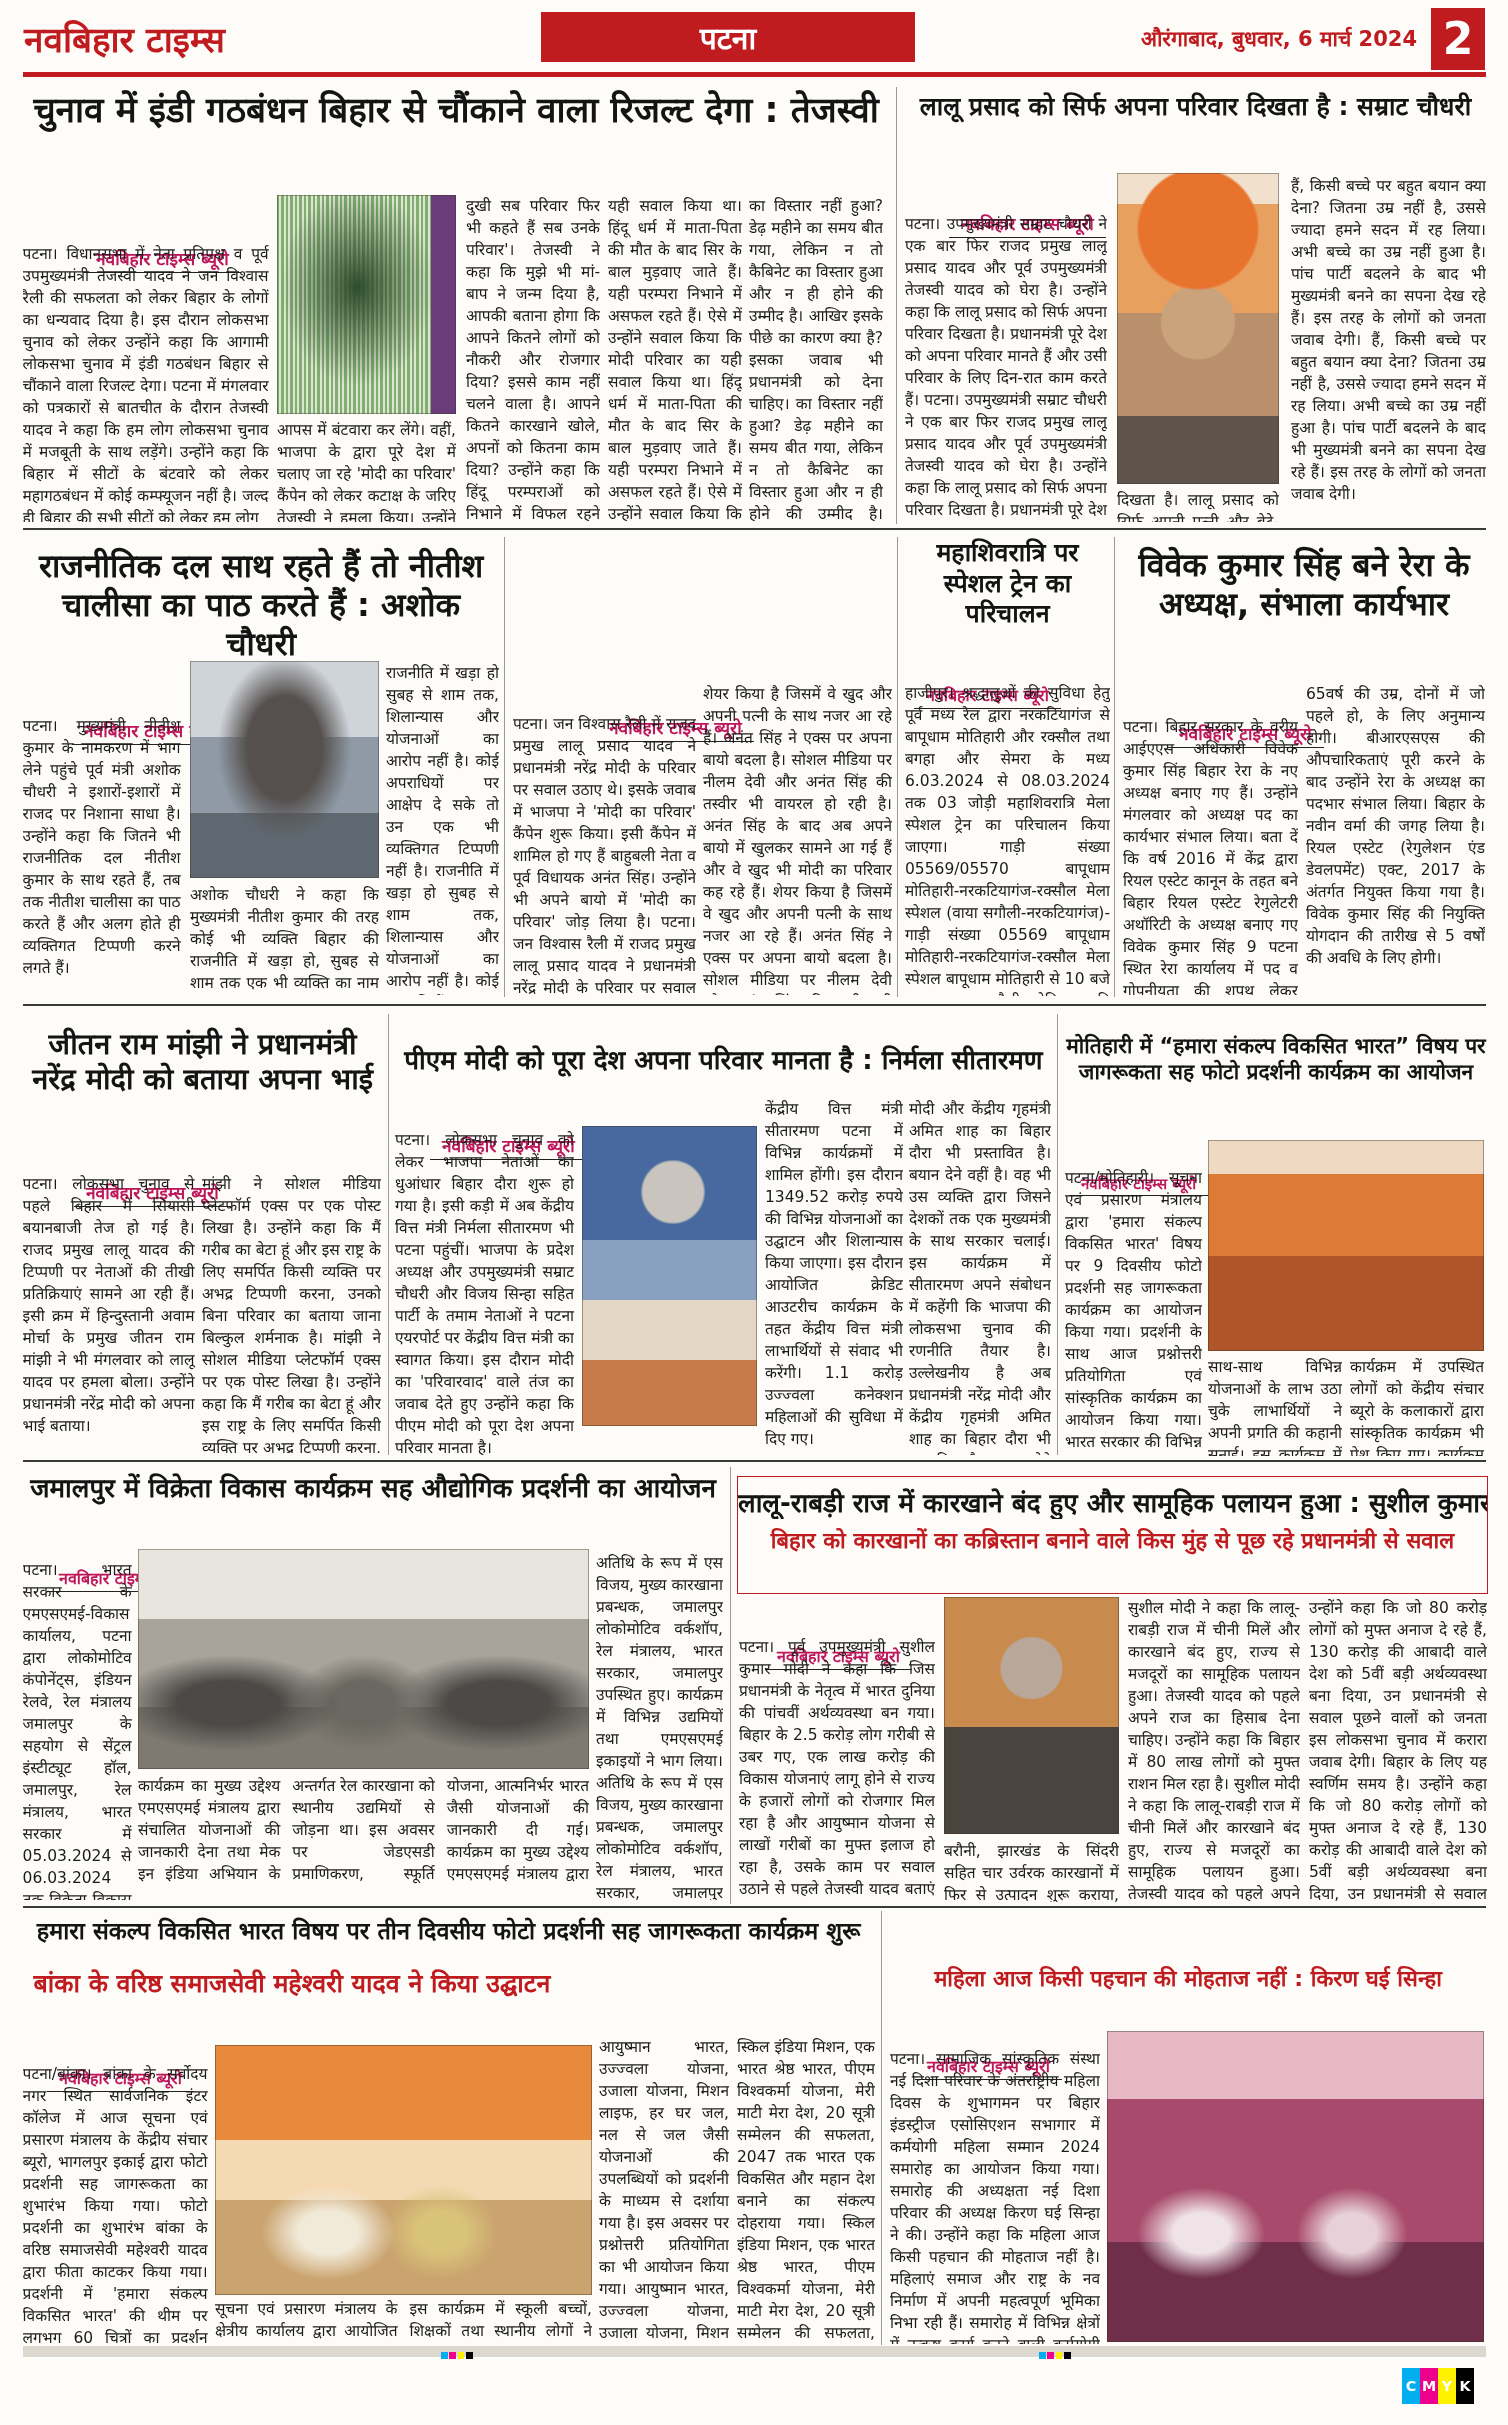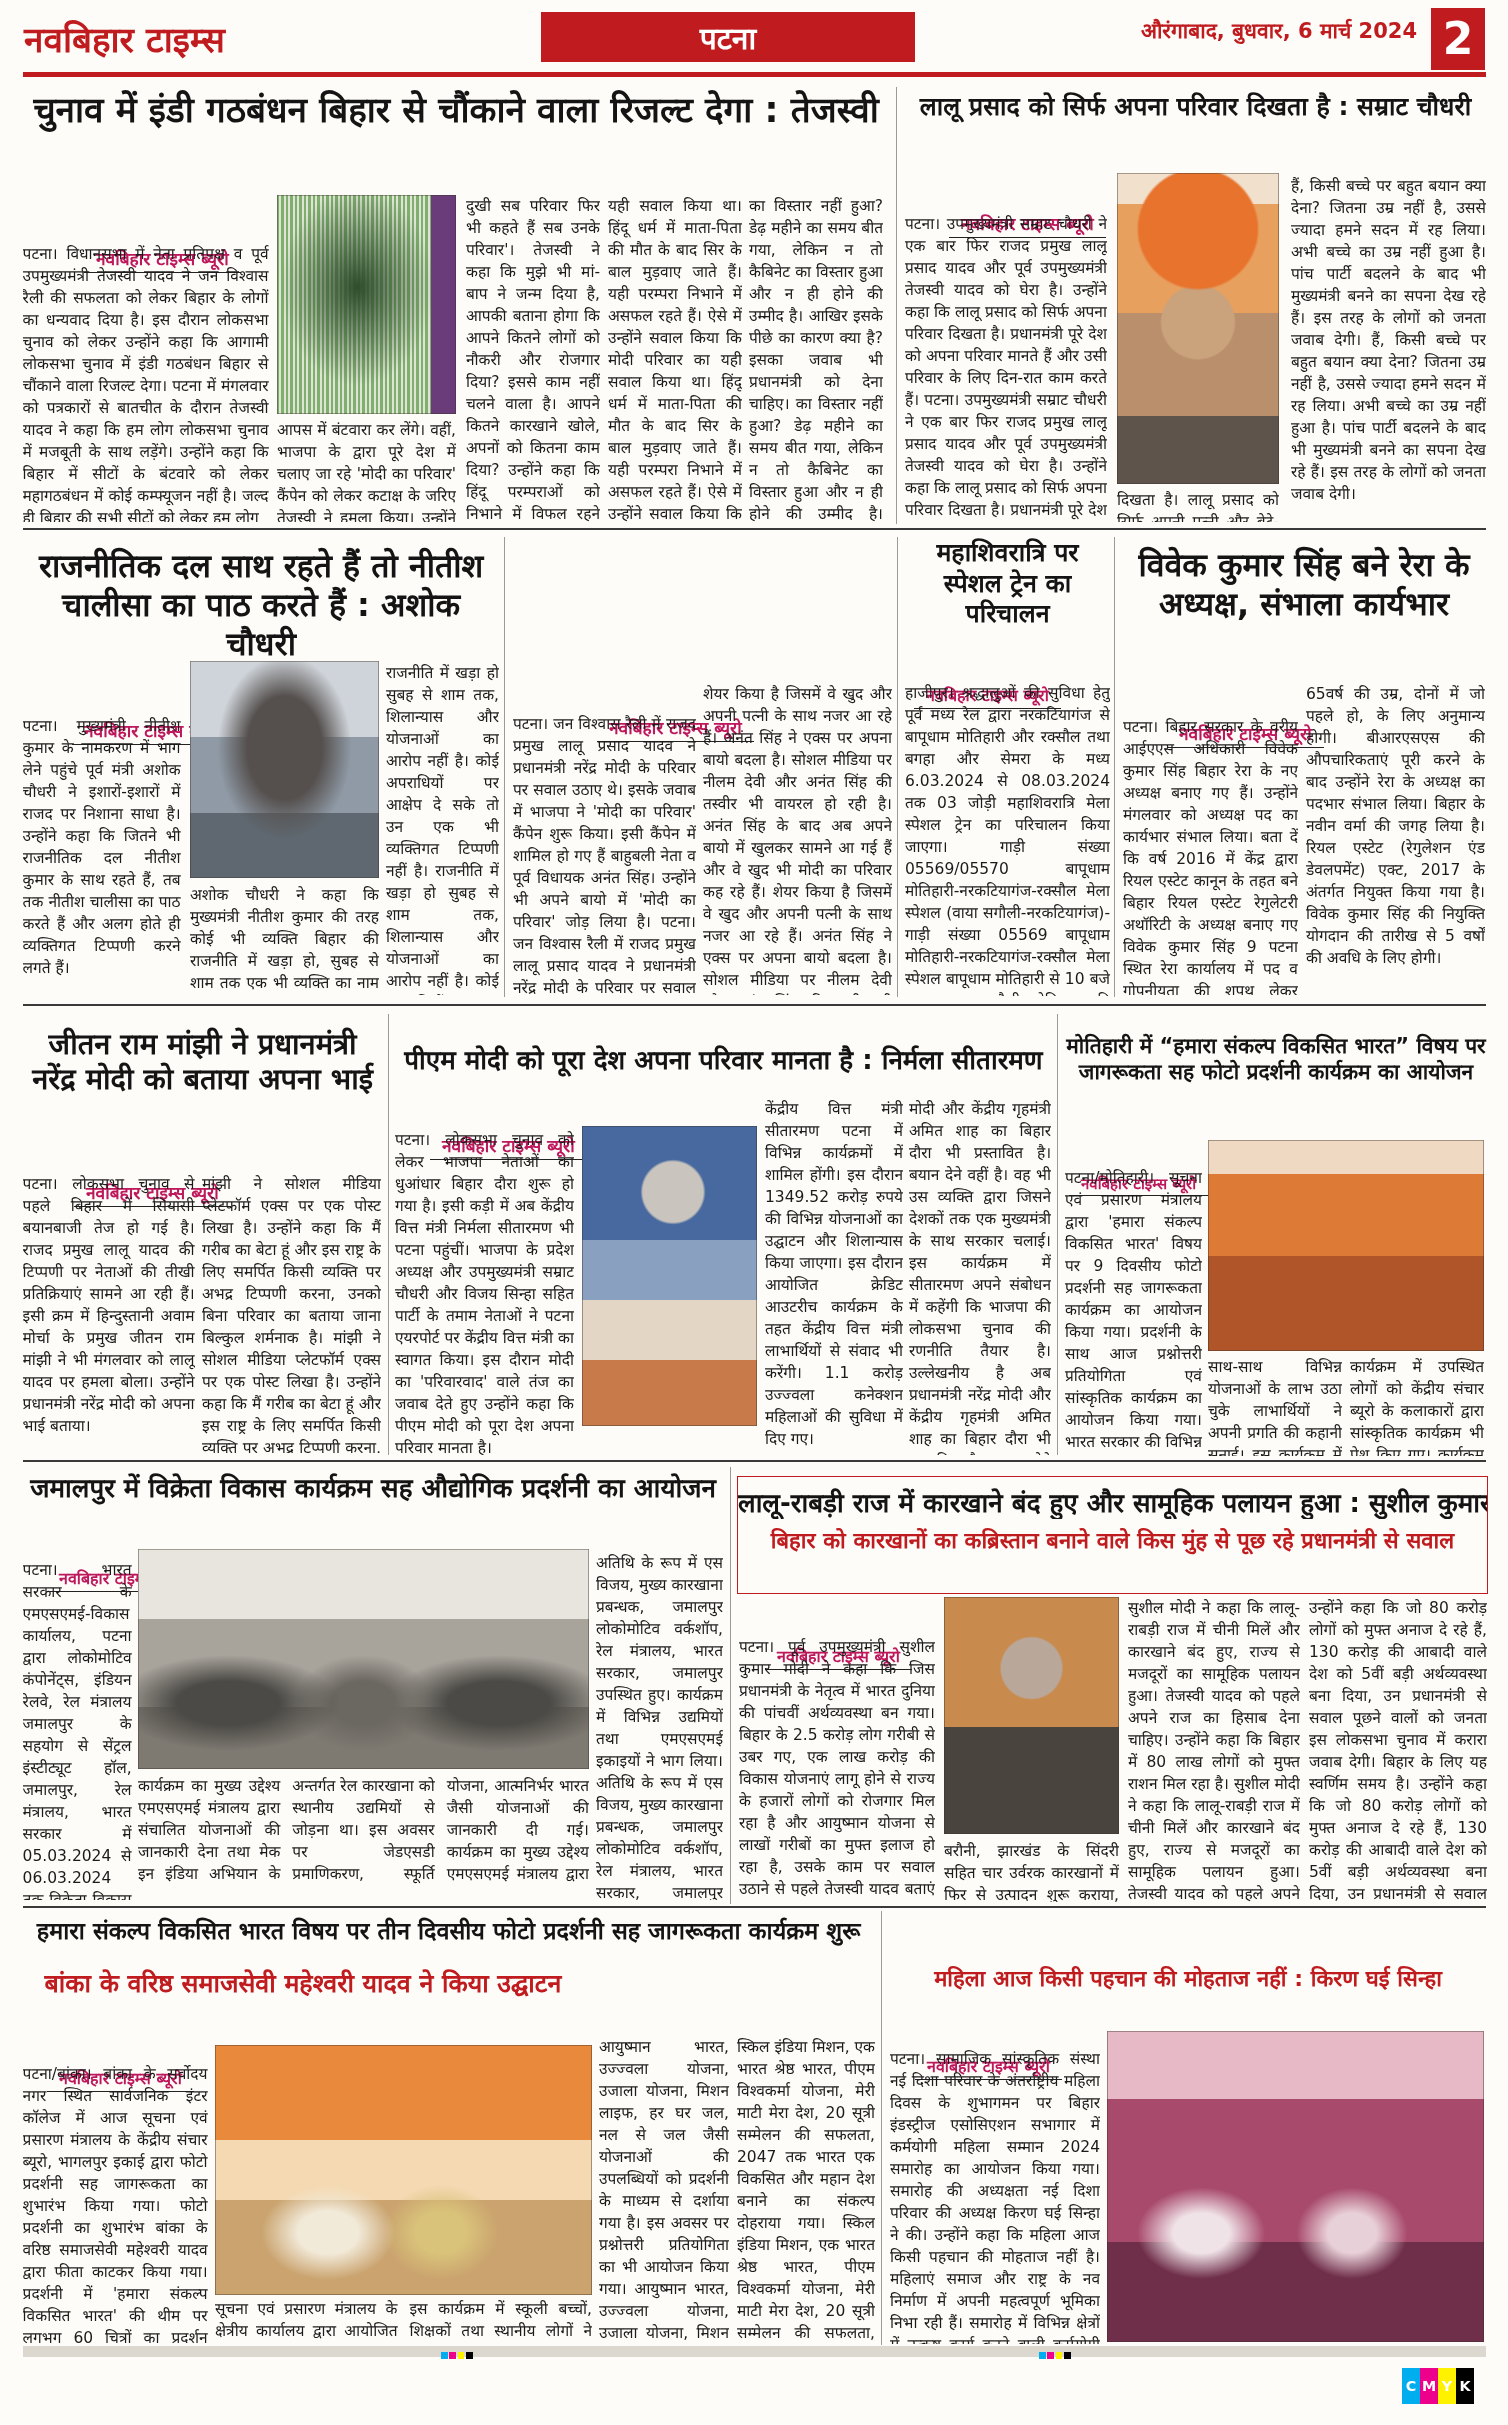--- a/index.html
+++ b/index.html
@@ -23,21 +23,21 @@
 </style>
 </head>
 <body>
 
 <div id="page">
 
   <div class="abs" style="left:24px;top:15px;width:392px;font-size:35px;font-weight:700;">
        <span class="red">नवबिहार टाइम्स</span>
   </div>
   <div class="abs mastbox" style="left:541px;top:12px;width:374px;height:50px;font-size:30px;">पटना</div>
-  <div class="abs red" style="left:1123px;top:16px;width:294px;font-size:21px;font-weight:700;text-align:right;">औरंगाबाद, बुधवार, 6 मार्च 2024</div>
+  <div class="abs red" style="left:1123px;top:24px;width:294px;font-size:21px;font-weight:700;text-align:right;">औरंगाबाद, बुधवार, 6 मार्च 2024</div>
   <div class="abs mastbox" style="left:1431px;top:7.5px;width:54px;height:62px;font-size:44px;">2</div>
   <div class="abs" style="left:22.6px;top:72px;width:1463px;height:5.3px;background:#c01b1e;"></div>
 
   <div class="abs h one" style="left:22.6px;top:89px;width:867px;font-size:35px;">चुनाव में इंडी गठबंधन बिहार से चौंकाने वाला रिजल्ट देगा : तेजस्वी</div>
   <div class="abs byl" style="left:84px;top:205px;">नवबिहार टाइम्स ब्यूरो</div>
   <div class="abs photo" style="left:277px;top:195px;width:179px;height:219px;
        background:linear-gradient(90deg,rgba(0,0,0,0) 86%,#6a3d7a 86%),radial-gradient(ellipse at 45% 42%,#2f4d2c 0%,rgba(0,0,0,0) 55%),repeating-linear-gradient(90deg,#7fae6f 0 2.3px,#dfe5d4 2.3px 4.5px);"></div>
   <div class="abs col" style="left:22.6px;top:243px;width:246px;height:279px;">पटना। विधानसभा में नेता प्रतिपक्ष व पूर्व उपमुख्यमंत्री तेजस्वी यादव ने जन विश्वास रैली की सफलता को लेकर बिहार के लोगों का धन्यवाद दिया है। इस दौरान लोकसभा चुनाव को लेकर उन्होंने कहा कि आगामी लोकसभा चुनाव में इंडी गठबंधन बिहार से चौंकाने वाला रिजल्ट देगा। पटना में मंगलवार को पत्रकारों से बातचीत के दौरान तेजस्वी यादव ने कहा कि हम लोग लोकसभा चुनाव में मजबूती के साथ लड़ेंगे। उन्होंने कहा कि बिहार में सीटों के बंटवारे को लेकर महागठबंधन में कोई कम्फ्यूजन नहीं है। जल्द ही बिहार की सभी सीटों को लेकर हम लोग</div>
   <div class="abs col" style="left:277px;top:419px;width:179px;height:103px;">आपस में बंटवारा कर लेंगे। वहीं, भाजपा के द्वारा पूरे देश में चलाए जा रहे 'मोदी का परिवार' कैंपेन को लेकर कटाक्ष के जरिए तेजस्वी ने हमला किया। उन्होंने कहा कि '80 करोड़ गरीबी से करते हैं हाहाकार, 100 करोड़ बेरोजगार, 120 करोड़ महंगाई से लाचार,</div>
   <div class="abs col" style="left:466px;top:195px;width:134px;height:327px;">दुखी सब परिवार फिर भी कहते हैं सब उनके परिवार'। तेजस्वी ने कहा कि मुझे भी मां-बाप ने जन्म दिया है, आपकी बताना होगा कि आपने कितने लोगों को नौकरी और रोजगार दिया? इससे काम नहीं चलने वाला है। आपने कितने कारखाने खोले, अपनों को कितना काम दिया? उन्होंने कहा कि हिंदू परम्पराओं को निभाने में विफल रहने पर उन्होंने कैबिनेट के विस्तार पर भी सवाल उठाए।</div>
@@ -130,21 +130,21 @@
   <div class="abs photo" style="left:944px;top:1597px;width:175px;height:237px;
        background:radial-gradient(circle at 50% 30%,#b9a79a 0 16%,rgba(0,0,0,0) 17%),linear-gradient(180deg,#c98a4e 0 55%,#4a443f 55%);"></div>
   <div class="abs col" style="left:739px;top:1636px;width:196px;height:265px;">पटना। पूर्व उपमुख्यमंत्री सुशील कुमार मोदी ने कहा कि जिस प्रधानमंत्री के नेतृत्व में भारत दुनिया की पांचवीं अर्थव्यवस्था बन गया। बिहार के 2.5 करोड़ लोग गरीबी से उबर गए, एक लाख करोड़ की विकास योजनाएं लागू होने से राज्य के हजारों लोगों को रोजगार मिल रहा है और आयुष्मान योजना से लाखों गरीबों का मुफ्त इलाज हो रहा है, उसके काम पर सवाल उठाने से पहले तेजस्वी यादव बताएं उनके माता-पिता</div>
   <div class="abs col" style="left:944px;top:1840px;width:175px;height:62px;">बरौनी, झारखंड के सिंदरी सहित चार उर्वरक कारखानों में फिर से उत्पादन शुरू कराया, उससे वे लोग सवाल पूछ रहे हैं जिनके राज में बिहार कारखानों का कब्रिस्तान बना।</div>
   <div class="abs col" style="left:1128px;top:1597px;width:172px;height:305px;">सुशील मोदी ने कहा कि लालू-राबड़ी राज में चीनी मिलें और कारखाने बंद हुए, राज्य से मजदूरों का सामूहिक पलायन हुआ। तेजस्वी यादव को पहले अपने राज का हिसाब देना चाहिए। उन्होंने कहा कि बिहार में 80 लाख लोगों को मुफ्त राशन मिल रहा है। सुशील मोदी ने कहा कि लालू-राबड़ी राज में चीनी मिलें और कारखाने बंद हुए, राज्य से मजदूरों का सामूहिक पलायन हुआ। तेजस्वी यादव को पहले अपने राज का हिसाब देना चाहिए। उन्होंने कहा कि बिहार में 80 लाख लोगों को मुफ्त राशन मिल रहा है।</div>
   <div class="abs col" style="left:1309px;top:1597px;width:178px;height:305px;">उन्होंने कहा कि जो 80 करोड़ लोगों को मुफ्त अनाज दे रहे हैं, 130 करोड़ की आबादी वाले देश को 5वीं बड़ी अर्थव्यवस्था बना दिया, उन प्रधानमंत्री से सवाल पूछने वालों को जनता इस लोकसभा चुनाव में करारा जवाब देगी। बिहार के लिए यह स्वर्णिम समय है। उन्होंने कहा कि जो 80 करोड़ लोगों को मुफ्त अनाज दे रहे हैं, 130 करोड़ की आबादी वाले देश को 5वीं बड़ी अर्थव्यवस्था बना दिया, उन प्रधानमंत्री से सवाल पूछने वालों को जनता इस लोकसभा चुनाव में करारा जवाब देगी। बिहार के लिए यह स्वर्णिम समय है।</div>
 
   <div class="abs hr" style="left:22.6px;top:1906px;width:1463px;"></div>
 
   <div class="abs h one" style="left:22.6px;top:1917px;width:852px;font-size:23.4px;">हमारा संकल्प विकसित भारत विषय पर तीन दिवसीय फोटो प्रदर्शनी सह जागरूकता कार्यक्रम शुरू</div>
-  <div class="abs h one red" style="left:37px;top:1969px;width:852px;font-size:25px;text-align:left;padding-left:7.5px;">बांका के वरिष्ठ समाजसेवी महेश्वरी यादव ने किया उद्घाटन</div>
+  <div class="abs h one red" style="left:26px;top:1969px;width:852px;font-size:25px;text-align:left;padding-left:7.5px;">बांका के वरिष्ठ समाजसेवी महेश्वरी यादव ने किया उद्घाटन</div>
   <div class="abs byl" style="left:47px;top:2025px;font-size:16px;">नवबिहार टाइम्स ब्यूरो</div>
   <div class="abs photo" style="left:215px;top:2045px;width:377px;height:250px;
        background:radial-gradient(ellipse at 30% 75%,#f2ead9 0 8%,rgba(0,0,0,0) 18%),radial-gradient(ellipse at 60% 75%,#d9c27a 0 8%,rgba(0,0,0,0) 18%),linear-gradient(180deg,#e9893b 0 38%,#f4d9b2 38% 62%,#caa36e 62%);"></div>
   <div class="abs col" style="left:22.6px;top:2063px;width:185px;height:280px;">पटना/बांका। बांका के सर्वोदय नगर स्थित सार्वजनिक इंटर कॉलेज में आज सूचना एवं प्रसारण मंत्रालय के केंद्रीय संचार ब्यूरो, भागलपुर इकाई द्वारा फोटो प्रदर्शनी सह जागरूकता का शुभारंभ किया गया। फोटो प्रदर्शनी का शुभारंभ बांका के वरिष्ठ समाजसेवी महेश्वरी यादव द्वारा फीता काटकर किया गया। प्रदर्शनी में 'हमारा संकल्प विकसित भारत' की थीम पर लगभग 60 चित्रों का प्रदर्शन किया गया है।</div>
   <div class="abs col" style="left:599px;top:2036px;width:130px;height:308px;">आयुष्मान भारत, उज्ज्वला योजना, उजाला योजना, मिशन लाइफ, हर घर जल, नल से जल जैसी योजनाओं की उपलब्धियों को प्रदर्शनी के माध्यम से दर्शाया गया है। इस अवसर पर प्रश्नोत्तरी प्रतियोगिता का भी आयोजन किया गया। आयुष्मान भारत, उज्ज्वला योजना, उजाला योजना, मिशन लाइफ, हर घर जल, नल से जल जैसी योजनाओं की उपलब्धियों को प्रदर्शनी के माध्यम से दर्शाया गया है। इस अवसर पर प्रश्नोत्तरी प्रतियोगिता का भी आयोजन किया गया।</div>
   <div class="abs col" style="left:737px;top:2036px;width:138px;height:308px;">स्किल इंडिया मिशन, एक भारत श्रेष्ठ भारत, पीएम विश्वकर्मा योजना, मेरी माटी मेरा देश, 20 सूत्री सम्मेलन की सफलता, 2047 तक भारत एक विकसित और महान देश बनाने का संकल्प दोहराया गया। स्किल इंडिया मिशन, एक भारत श्रेष्ठ भारत, पीएम विश्वकर्मा योजना, मेरी माटी मेरा देश, 20 सूत्री सम्मेलन की सफलता, 2047 तक भारत एक विकसित और महान देश बनाने का संकल्प दोहराया गया।</div>
   <div class="abs col" style="left:215px;top:2298px;width:377px;height:45px;column-count:2;column-gap:12px;">सूचना एवं प्रसारण मंत्रालय के क्षेत्रीय कार्यालय द्वारा आयोजित इस कार्यक्रम में स्कूली बच्चों, शिक्षकों तथा स्थानीय लोगों ने बढ़-चढ़कर हिस्सा लिया।</div>
 
   <div class="abs vr" style="left:881px;top:1911px;height:434px;"></div>
 

